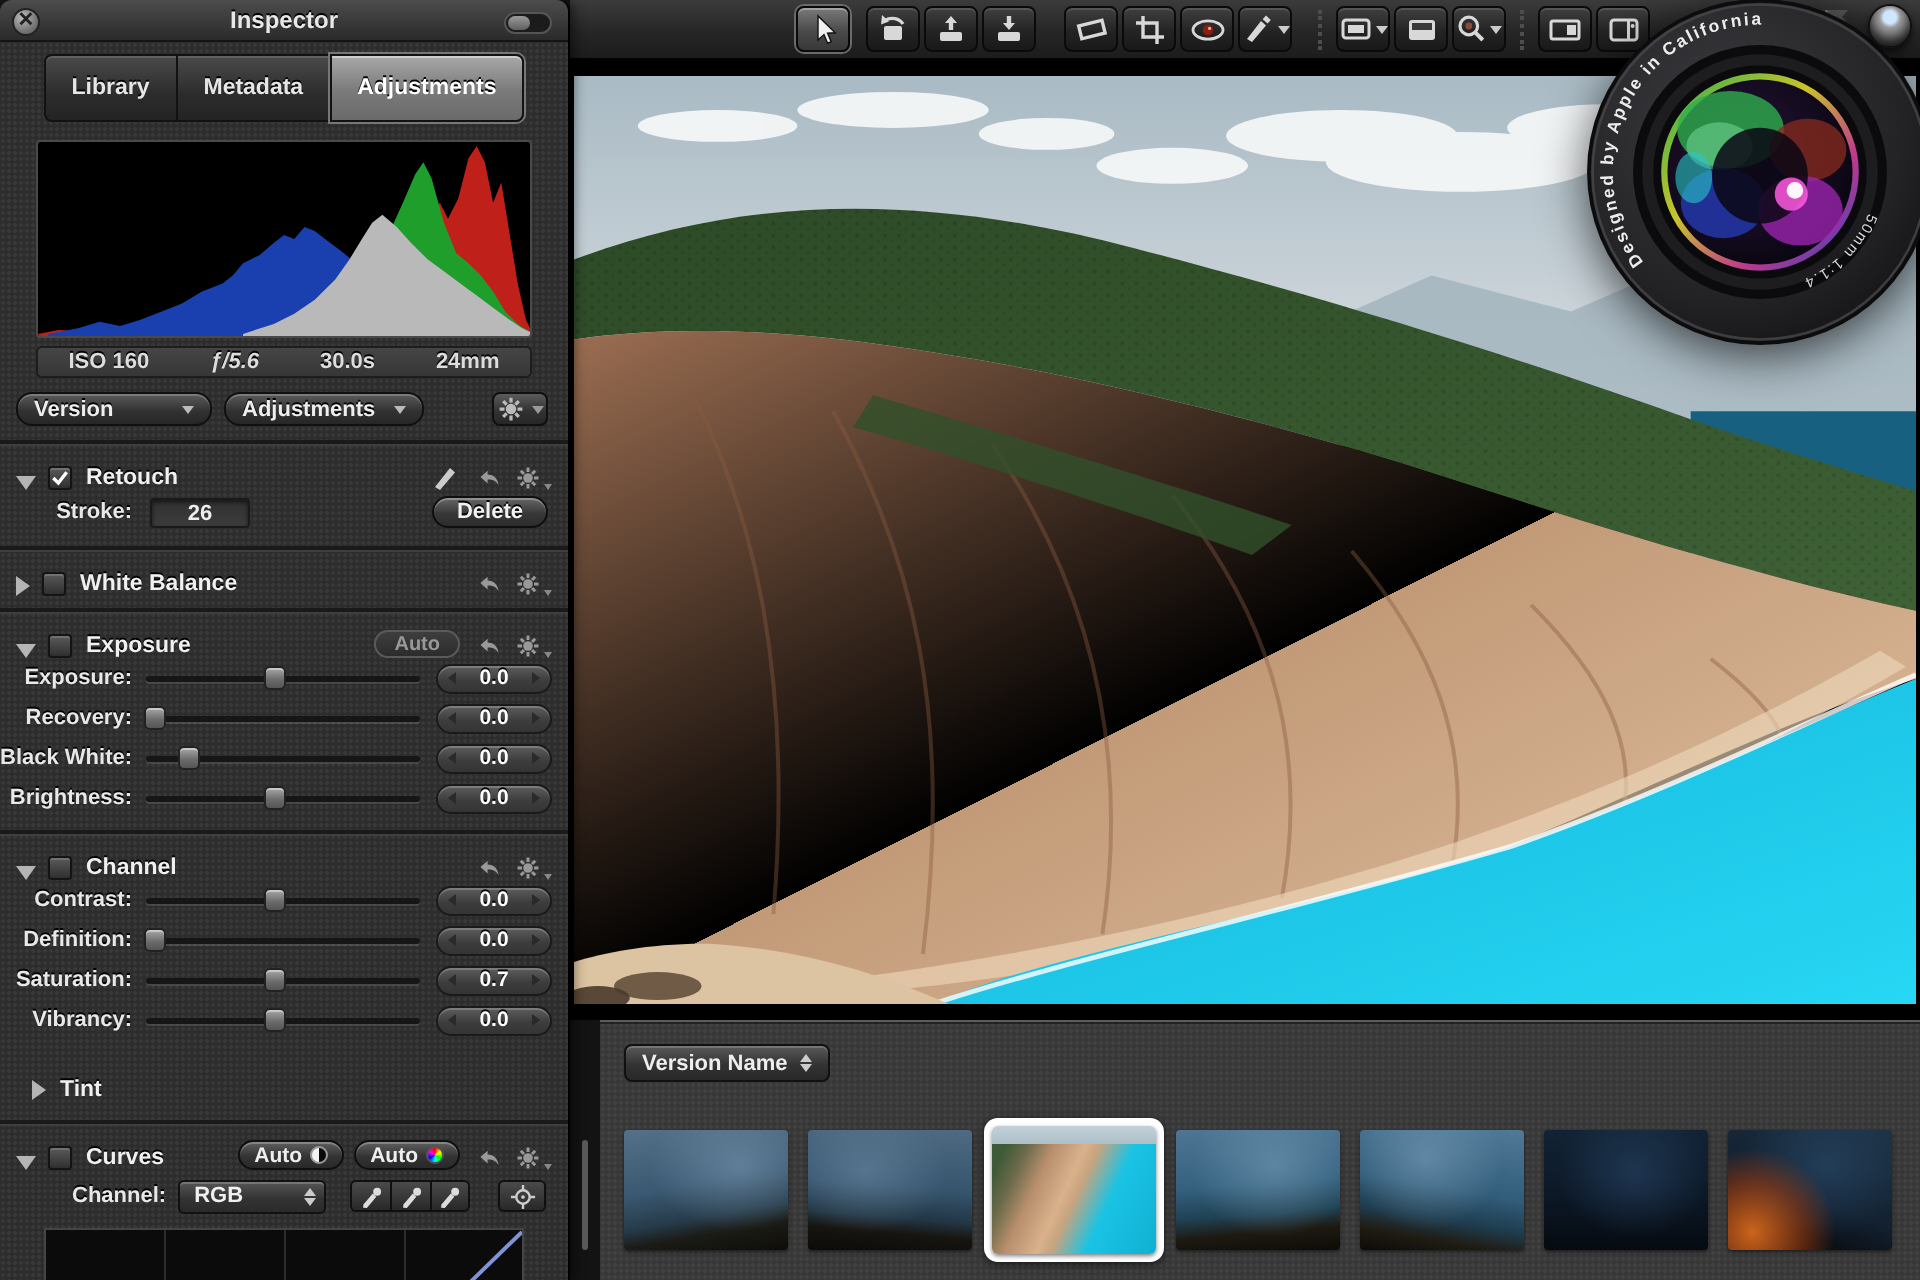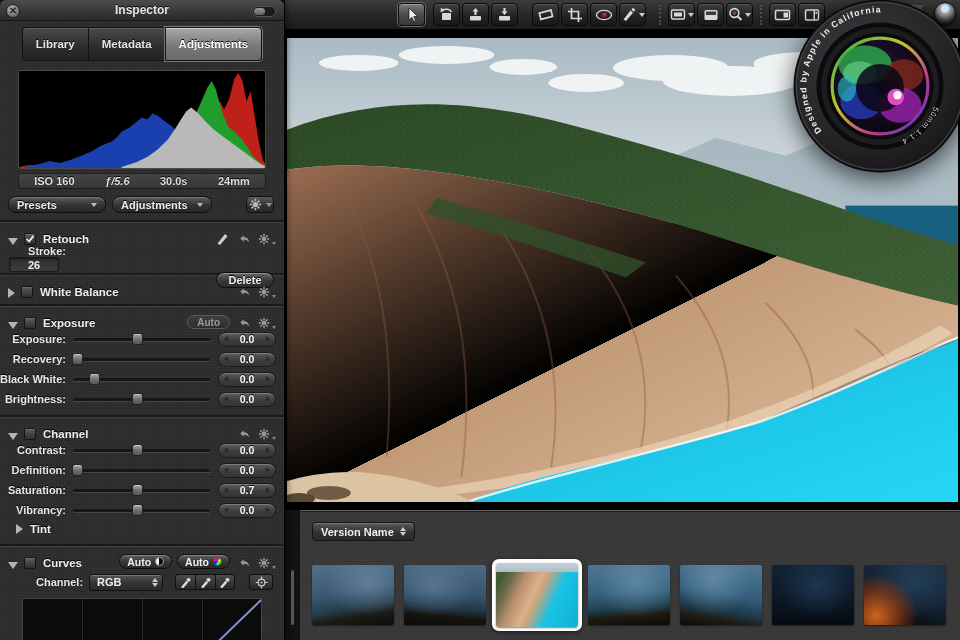--- a/index.html
+++ b/index.html
@@ -169,32 +169,32 @@
     background:linear-gradient(#a8a8a8,#6a6a6a 60%,#555); border:1px solid #222;
     box-shadow:inset 0 1px 0 rgba(255,255,255,.4); }
   .stepper { flex:none; width:58px; height:15px; margin-right:8px; border-radius:8px;
     background:linear-gradient(#5e5e5e,#3d3d3d 55%,#343434); border:1px solid #1a1a1a;
     box-shadow:inset 0 1px 0 rgba(255,255,255,.2);
     display:flex; align-items:center; justify-content:space-between; padding:0 5px; }
   .stepper .sval { color:#fff; font-size:10.5px; font-weight:bold; text-shadow:0 -1px 0 #000; }
   .arrL { width:0; height:0; border-top:3.5px solid transparent; border-bottom:3.5px solid transparent; border-right:4.5px solid #2a2a2a; }
   .arrR { width:0; height:0; border-top:3.5px solid transparent; border-bottom:3.5px solid transparent; border-left:4.5px solid #2a2a2a; }
 
-  .strokerow { display:flex; height:22px;flex-direction:column; }
+  .strokerow { display:flex; align-items:center; height:22px; }
   .strokelabel { width:66px; text-align:right; font-size:11px; font-weight:bold; color:#e8e8e8; text-shadow:0 -1px 0 #000; }
   .strokefield { width:50px; height:15px; margin-left:9px; border-radius:2px;
     background:linear-gradient(#303030,#3c3c3c); border:1px solid #1a1a1a;
     box-shadow:inset 0 1px 2px rgba(0,0,0,.6);
     color:#eee; font-size:11px; font-weight:bold; text-align:center; line-height:15px; }
   .deletebtn { margin-left:auto; margin-right:10px; width:58px; height:16px; border-radius:9px;
     background:linear-gradient(#686868,#383838 55%,#2c2c2c); border:1px solid #0f0f0f;
     box-shadow:inset 0 1px 0 rgba(255,255,255,.28);
     color:#f2f2f2; font-size:11px; font-weight:bold; text-align:center; line-height:15px; text-shadow:0 -1px 0 #000; }
 
-  .tintrow { display:flex; align-items:center; height:18px; padding-left:16px; margin-top:0; }
+  .tintrow { display:flex; align-items:center; height:18px; padding-left:16px; margin-top:16px; }
   .tintrow .disc { margin-right:7px; }
   .tintlabel { font-size:11.5px; font-weight:bold; color:#f0f0f0; text-shadow:0 -1px 0 #000; }
 
   .chanrow { display:flex; align-items:center; height:22px; padding:0 8px; margin-top:2px; }
   .chanlabel { font-size:11px; font-weight:bold; color:#e8e8e8; margin-left:28px; text-shadow:0 -1px 0 #000; }
   .chanselect { width:74px; height:17px; margin-left:6px; border-radius:3px;
     background:linear-gradient(#565656,#333 55%,#2a2a2a); border:1px solid #111;
     display:flex; align-items:center; justify-content:space-between; padding:0 4px 0 7px;
     color:#f0f0f0; font-size:11px; font-weight:bold; box-shadow:inset 0 1px 0 rgba(255,255,255,.2); }
   .dropgroup { display:flex; margin-left:12px; }
@@ -511,21 +511,21 @@
 
     <div class="exifbar">
       <span>ISO 160</span>
       <span class="fstop">ƒ/5.6</span>
       <span>30.0s</span>
       <span>24mm</span>
     </div>
 
     <div class="menurow">
       <div class="popup" style="left:0; width:98px">
-        <span>Presets</span>
+        <span>Version</span>
           <span class="caret-dn"></span>
       </div>
       <div class="popup" style="left:104px; width:100px">
         <span>Adjustments</span>
           <span class="caret-dn"></span>
       </div>
       <div class="gearbtn">
         <svg width="13" height="13" viewBox="0 0 16 16">
             <g stroke="#bbb" stroke-width="2">
               <path d="M8 1v3M8 12v3M1 8h3M12 8h3M3.2 3.2l2.1 2.1M10.7 10.7l2.1 2.1M12.8 3.2l-2.1 2.1M5.3 10.7l-2.1 2.1"></path>

